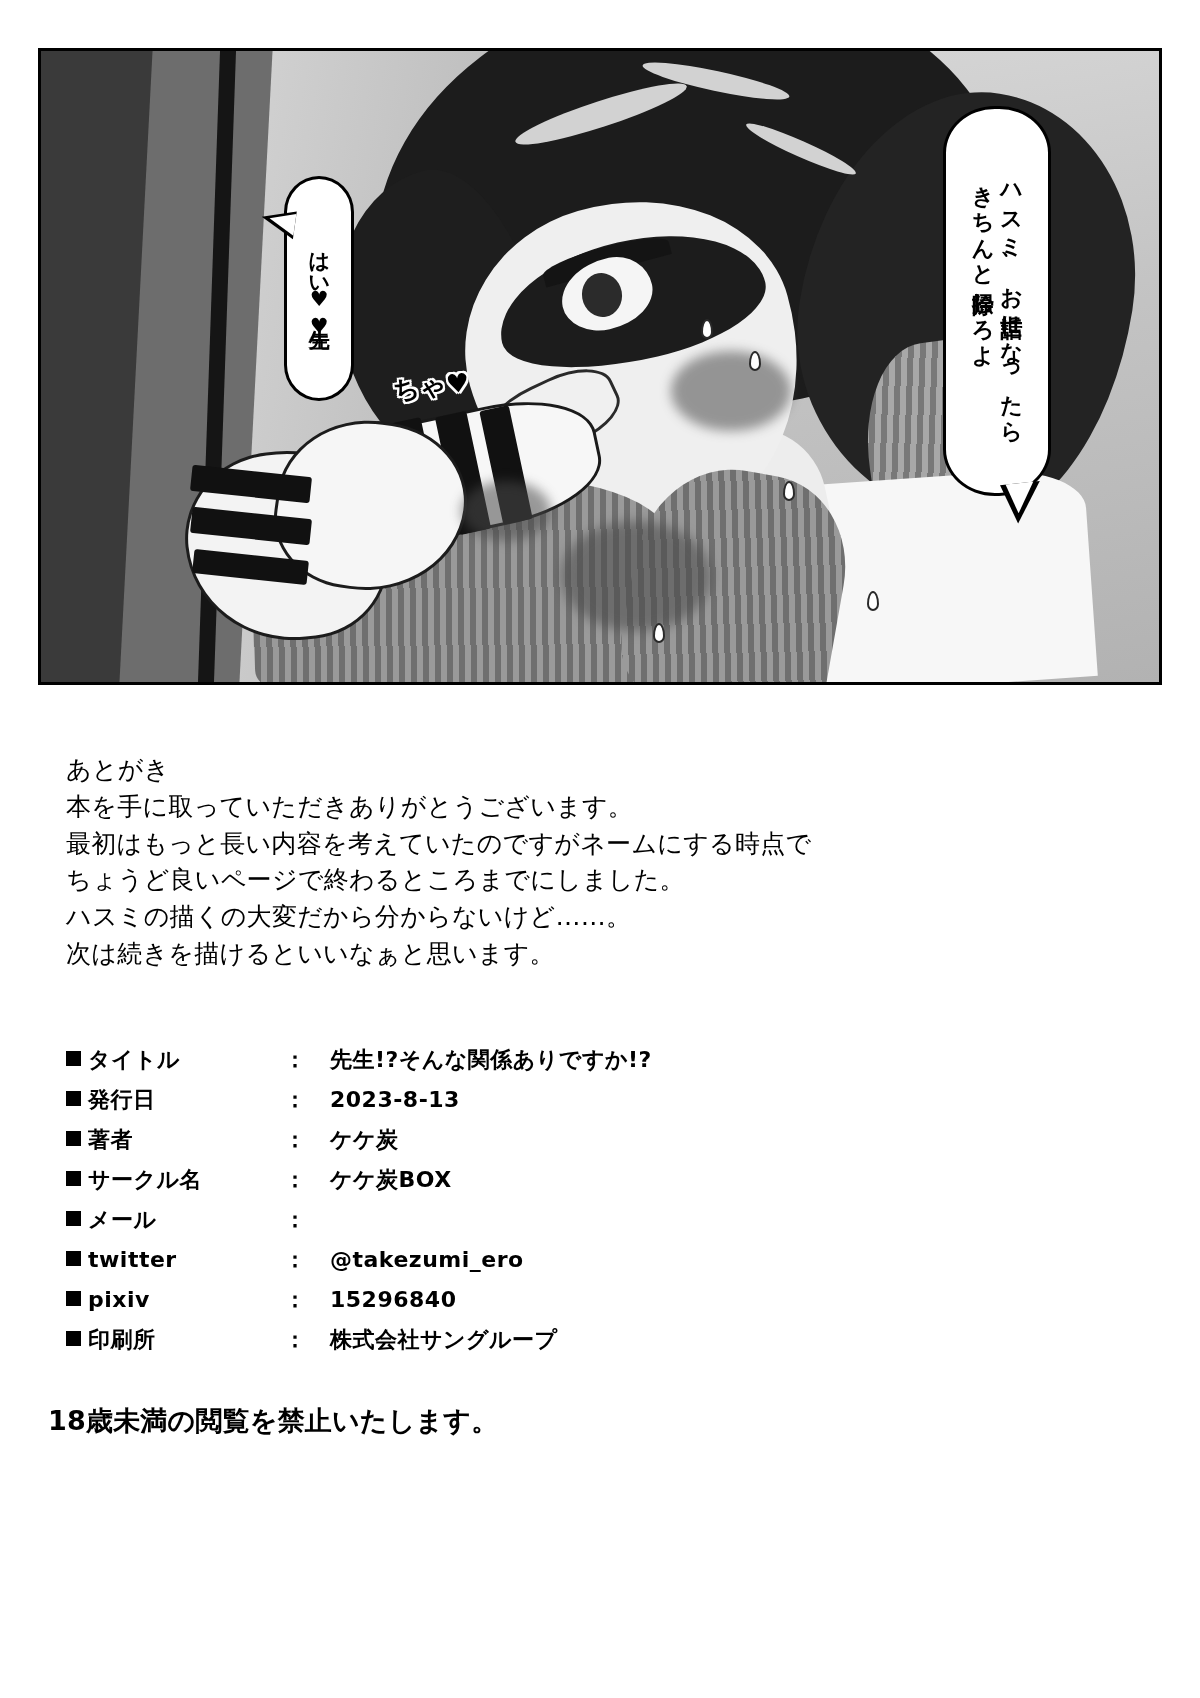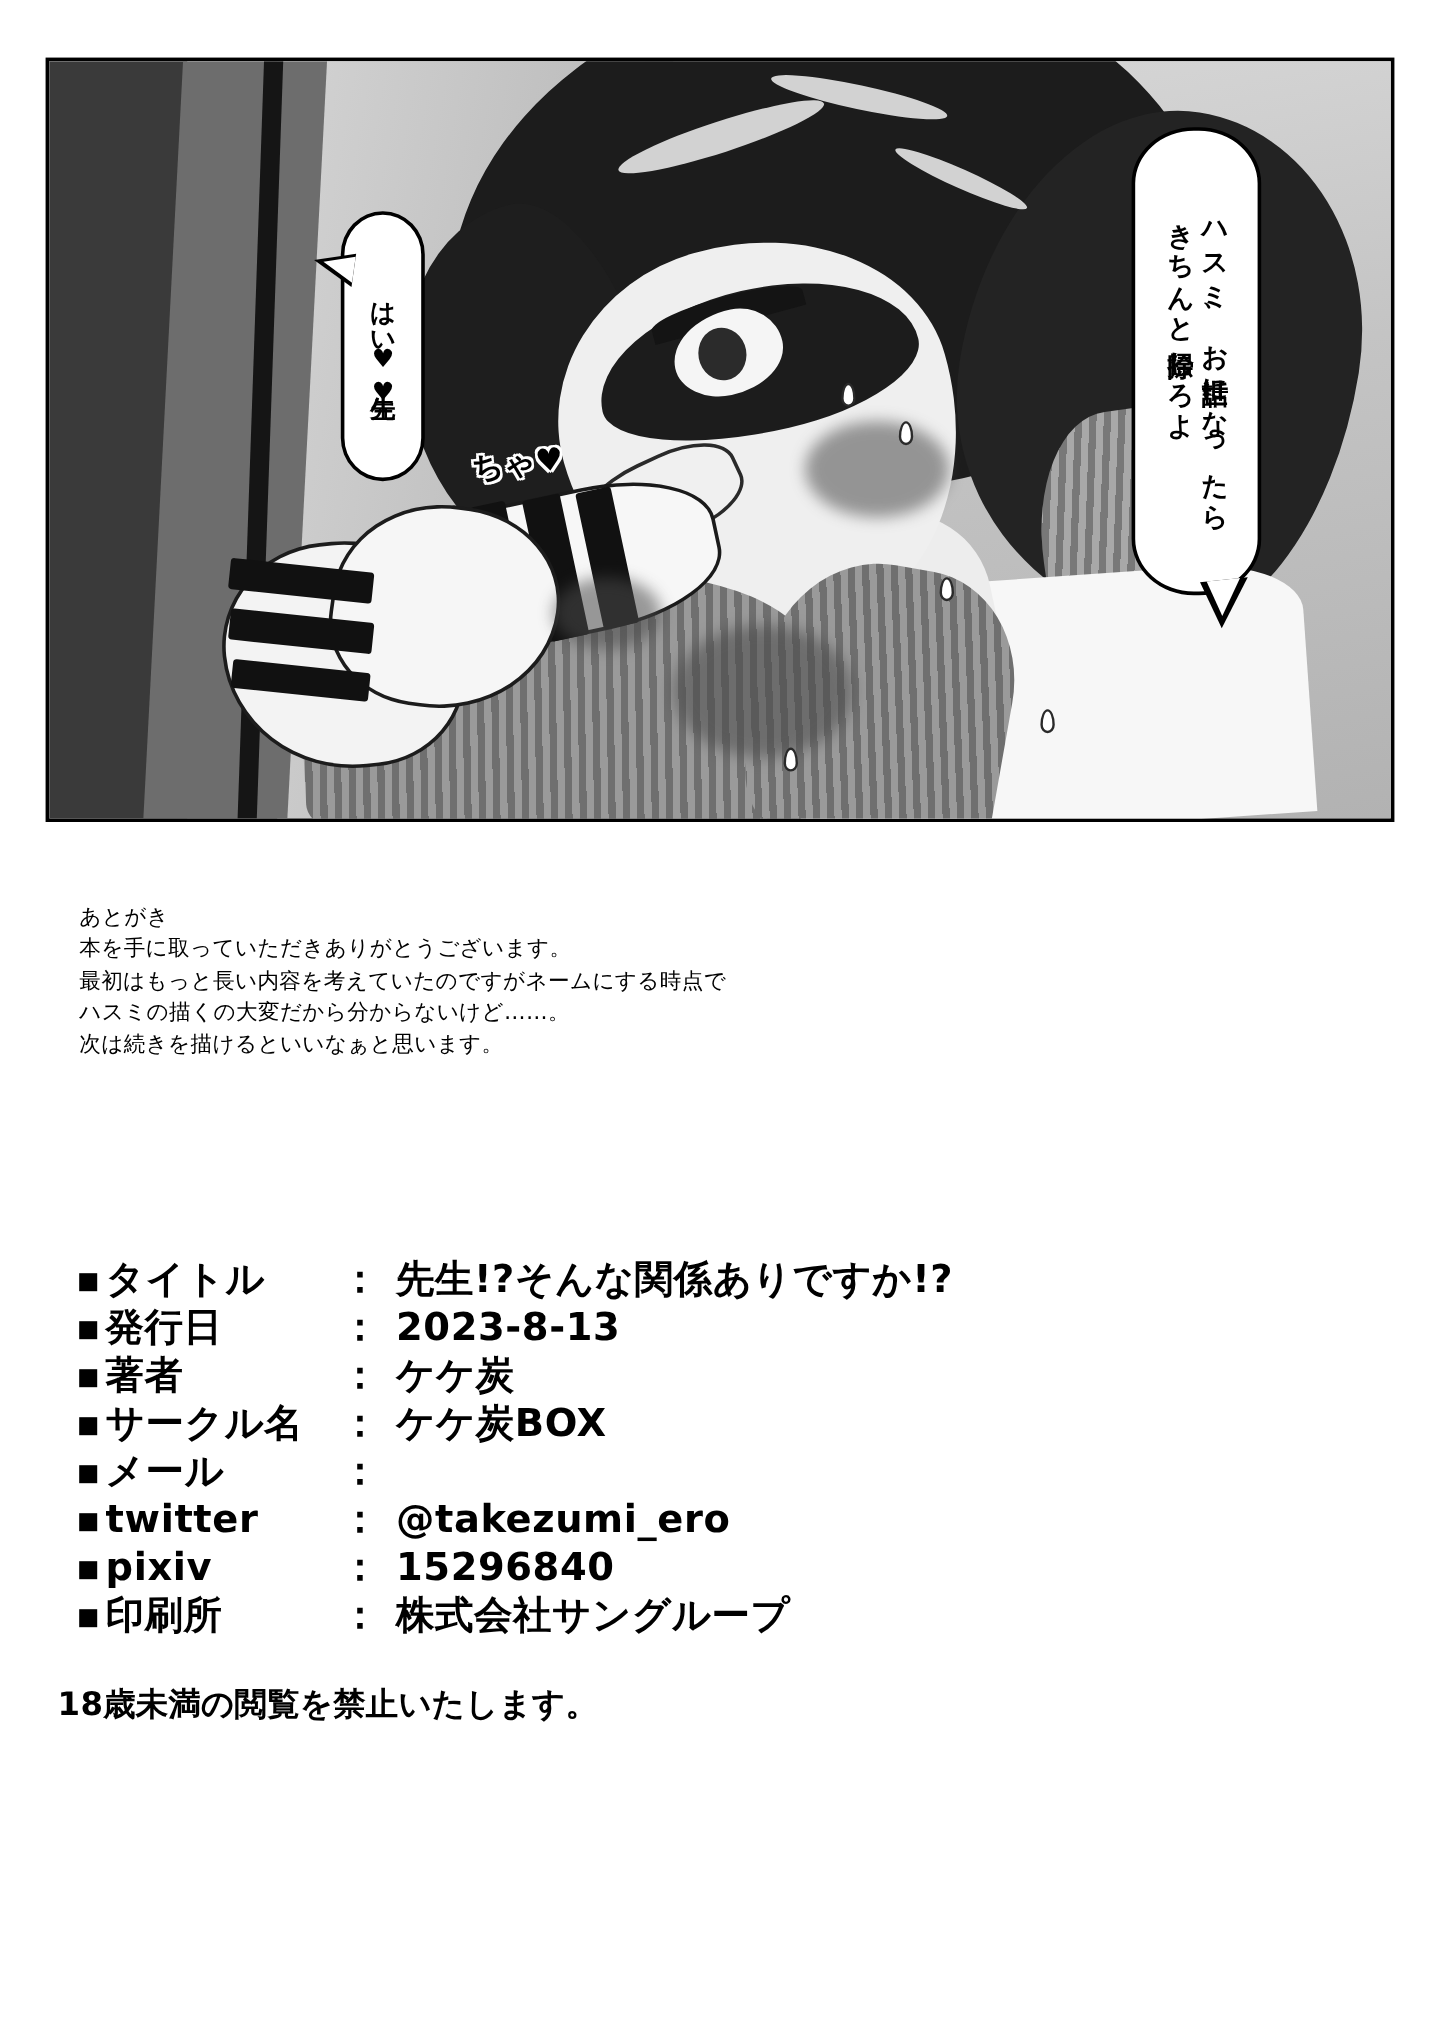--- a/index.html
+++ b/index.html
@@ -340,40 +340,40 @@
     text-shadow: 2px 0 #fff, -2px 0 #fff, 0 2px #fff, 0 -2px #fff,
                  2px 2px #fff, -2px -2px #fff, 2px -2px #fff, -2px 2px #fff;
   }
 
   
   .afterword {
     position: absolute;
     left: 66px;
     top: 752px;
     width: 1060px;
-    font-size: 18px;
+    font-size: 25px;
     line-height: 1.47;
     font-weight: 500;
     color: #000;
     letter-spacing: .3px;
   }
   .afterword div { white-space: pre; }
 
   
   .colophon {
     position: absolute;
     left: 66px;
     top: 1045px;
     width: 1060px;
   }
   .colo-row {
     display: flex;
     align-items: baseline;
     height: 40px;
-    font-size: 32px;
+    font-size: 22px;
     font-weight: 700;
     letter-spacing: .5px;
   }
   .colo-key {
     width: 218px;
     display: flex;
     align-items: baseline;
     white-space: pre;
   }
   .sq {
@@ -473,20 +473,21 @@
     <span class="tail-in"></span>
     <span class="btext">ハスミ、お世話になったら
 きちんと掃除しろよ</span>
   </div>
 </div>
 
 <div class="afterword">
   <div>あとがき</div>
   <div>本を手に取っていただきありがとうございます。</div>
   <div>最初はもっと長い内容を考えていたのですがネームにする時点で</div>
+  <div>ちょうど良いページで終わるところまでにしました。</div>
   <div>ハスミの描くの大変だから分からないけど……。</div>
   <div>次は続きを描けるといいなぁと思います。</div>
 </div>
 
 <div class="colophon">
   <div class="colo-row">
     <span class="colo-key"><i class="sq"></i><span>タイトル</span></span>
     <span class="colo-colon">：</span>
     <span class="colo-val">先生!?そんな関係ありですか!?</span>
   </div>

